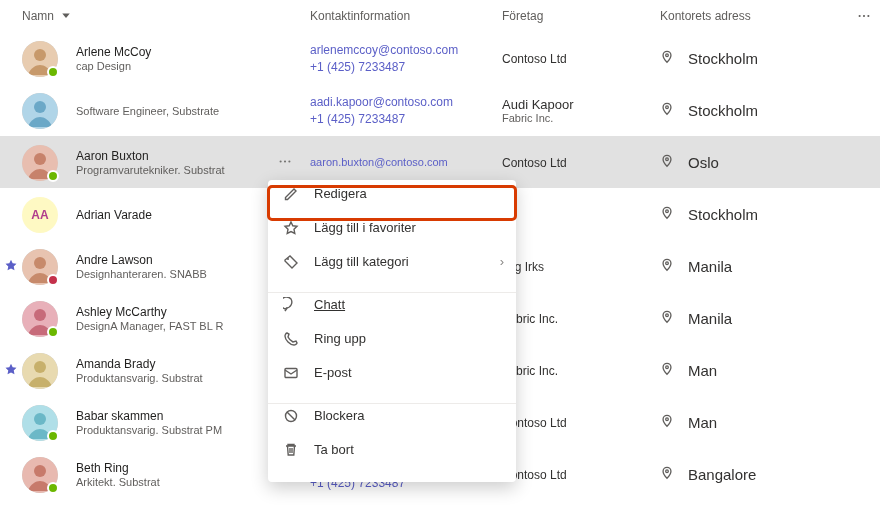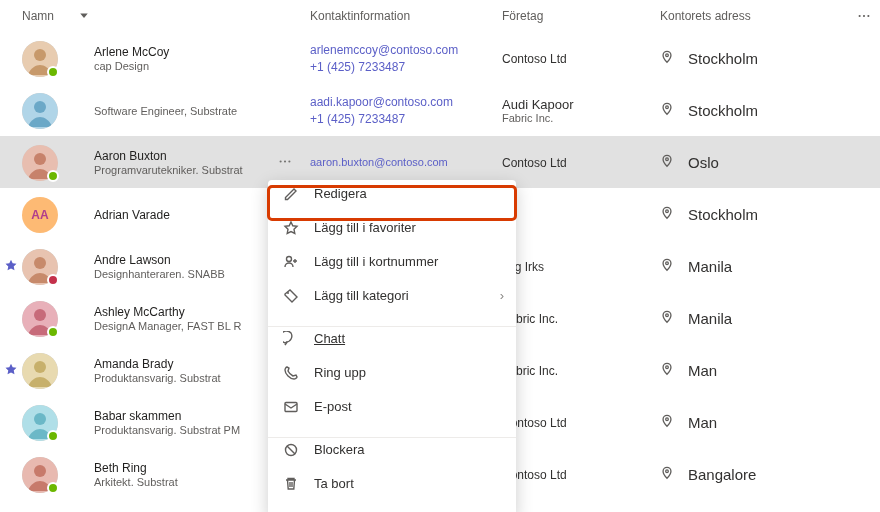--- a/index.html
+++ b/index.html
@@ -16,21 +16,21 @@
   }
   .table { width: 100%; }
   .header-row {
     display: flex;
     align-items: center;
     height: 32px;
     padding-left: 22px;
     color: #605e5c;
     font-size: 12px;
   }
-  .col-name { width: 288px; display:flex; align-items:center; gap:24px;}
+  .col-name { width: 288px; display:flex; align-items:center; gap:6px;}
   .col-contact { width: 192px; }
   .col-company { width: 158px; }
   .col-office { flex: 1; display:flex; align-items:flex-end;}
   .col-more { width: 32px; display:flex; align-items:center; justify-content:center; color:#605e5c;}
   .sort-arrow svg { width:12px; height:12px; }
   .row {
     display: flex;
     align-items: center;
     height: 52px;
     padding-left: 22px;
@@ -47,21 +47,21 @@
   }
   .star svg { width:14px; height:14px; }
   .avatar-wrap { position: relative; width:36px; height:36px; margin-right:12px; flex-shrink:0;}
   .avatar {
     width: 36px; height: 36px; border-radius: 50%;
     background: #d2d0ce;
     display:flex; align-items:center; justify-content:center;
     font-size: 12px; font-weight:600; color:#7a3a7a;
     overflow:hidden;
   }
-  .avatar.pink { background:#fdba74; color:#b03d8c;}
+  .avatar.pink { background:#fef9c3; color:#b03d8c;}
   .presence {
     position:absolute; right:-1px; bottom:-1px;
     width:12px; height:12px; border-radius:50%;
     border:2px solid #fff;
   }
   .presence.green { background:#6bb700;}
   .presence.red { background:#c4314b;}
   .name-block { display:flex; flex-direction:column; }
   .name-main { font-size:12px; color:#201f1e; }
   .name-sub { font-size:11px; color:#605e5c; margin-top:1px;}
@@ -447,30 +447,20 @@
     <span class="micon">
         <svg viewBox="0 0 16 16">
           <path d="M8 2l1.8 3.8 4.2.5-3 3 0.8 4.1L8 11.5 4.2 13.4 5 9.3l-3-3 4.2-.5z"></path>
         </svg>
       </span>
     <span>Lägg till i favoriter</span>
   </div>
   <div class="menu-item">
     <span class="micon">
         <svg viewBox="0 0 16 16">
-          <circle cx="6" cy="5" r="2.5"></circle>
-          <path d="M2 13c0-2.5 2-4 4-4s4 1.5 4 4"></path>
-          <path d="M12 5v4M10 7h4"></path>
-        </svg>
-      </span>
-    <span>Lägg till i kortnummer</span>
-  </div>
-  <div class="menu-item">
-    <span class="micon">
-        <svg viewBox="0 0 16 16">
           <path d="M2 6l5-4 7 7-5 5-7-7z"></path>
           <circle cx="5" cy="5" r="1" fill="#605e5c" stroke="none"></circle>
         </svg>
       </span>
     <span>Lägg till kategori</span>
     <span class="chev">›</span>
   </div>
   <div class="menu-sep"></div>
   <div class="menu-item">
     <span class="micon">

